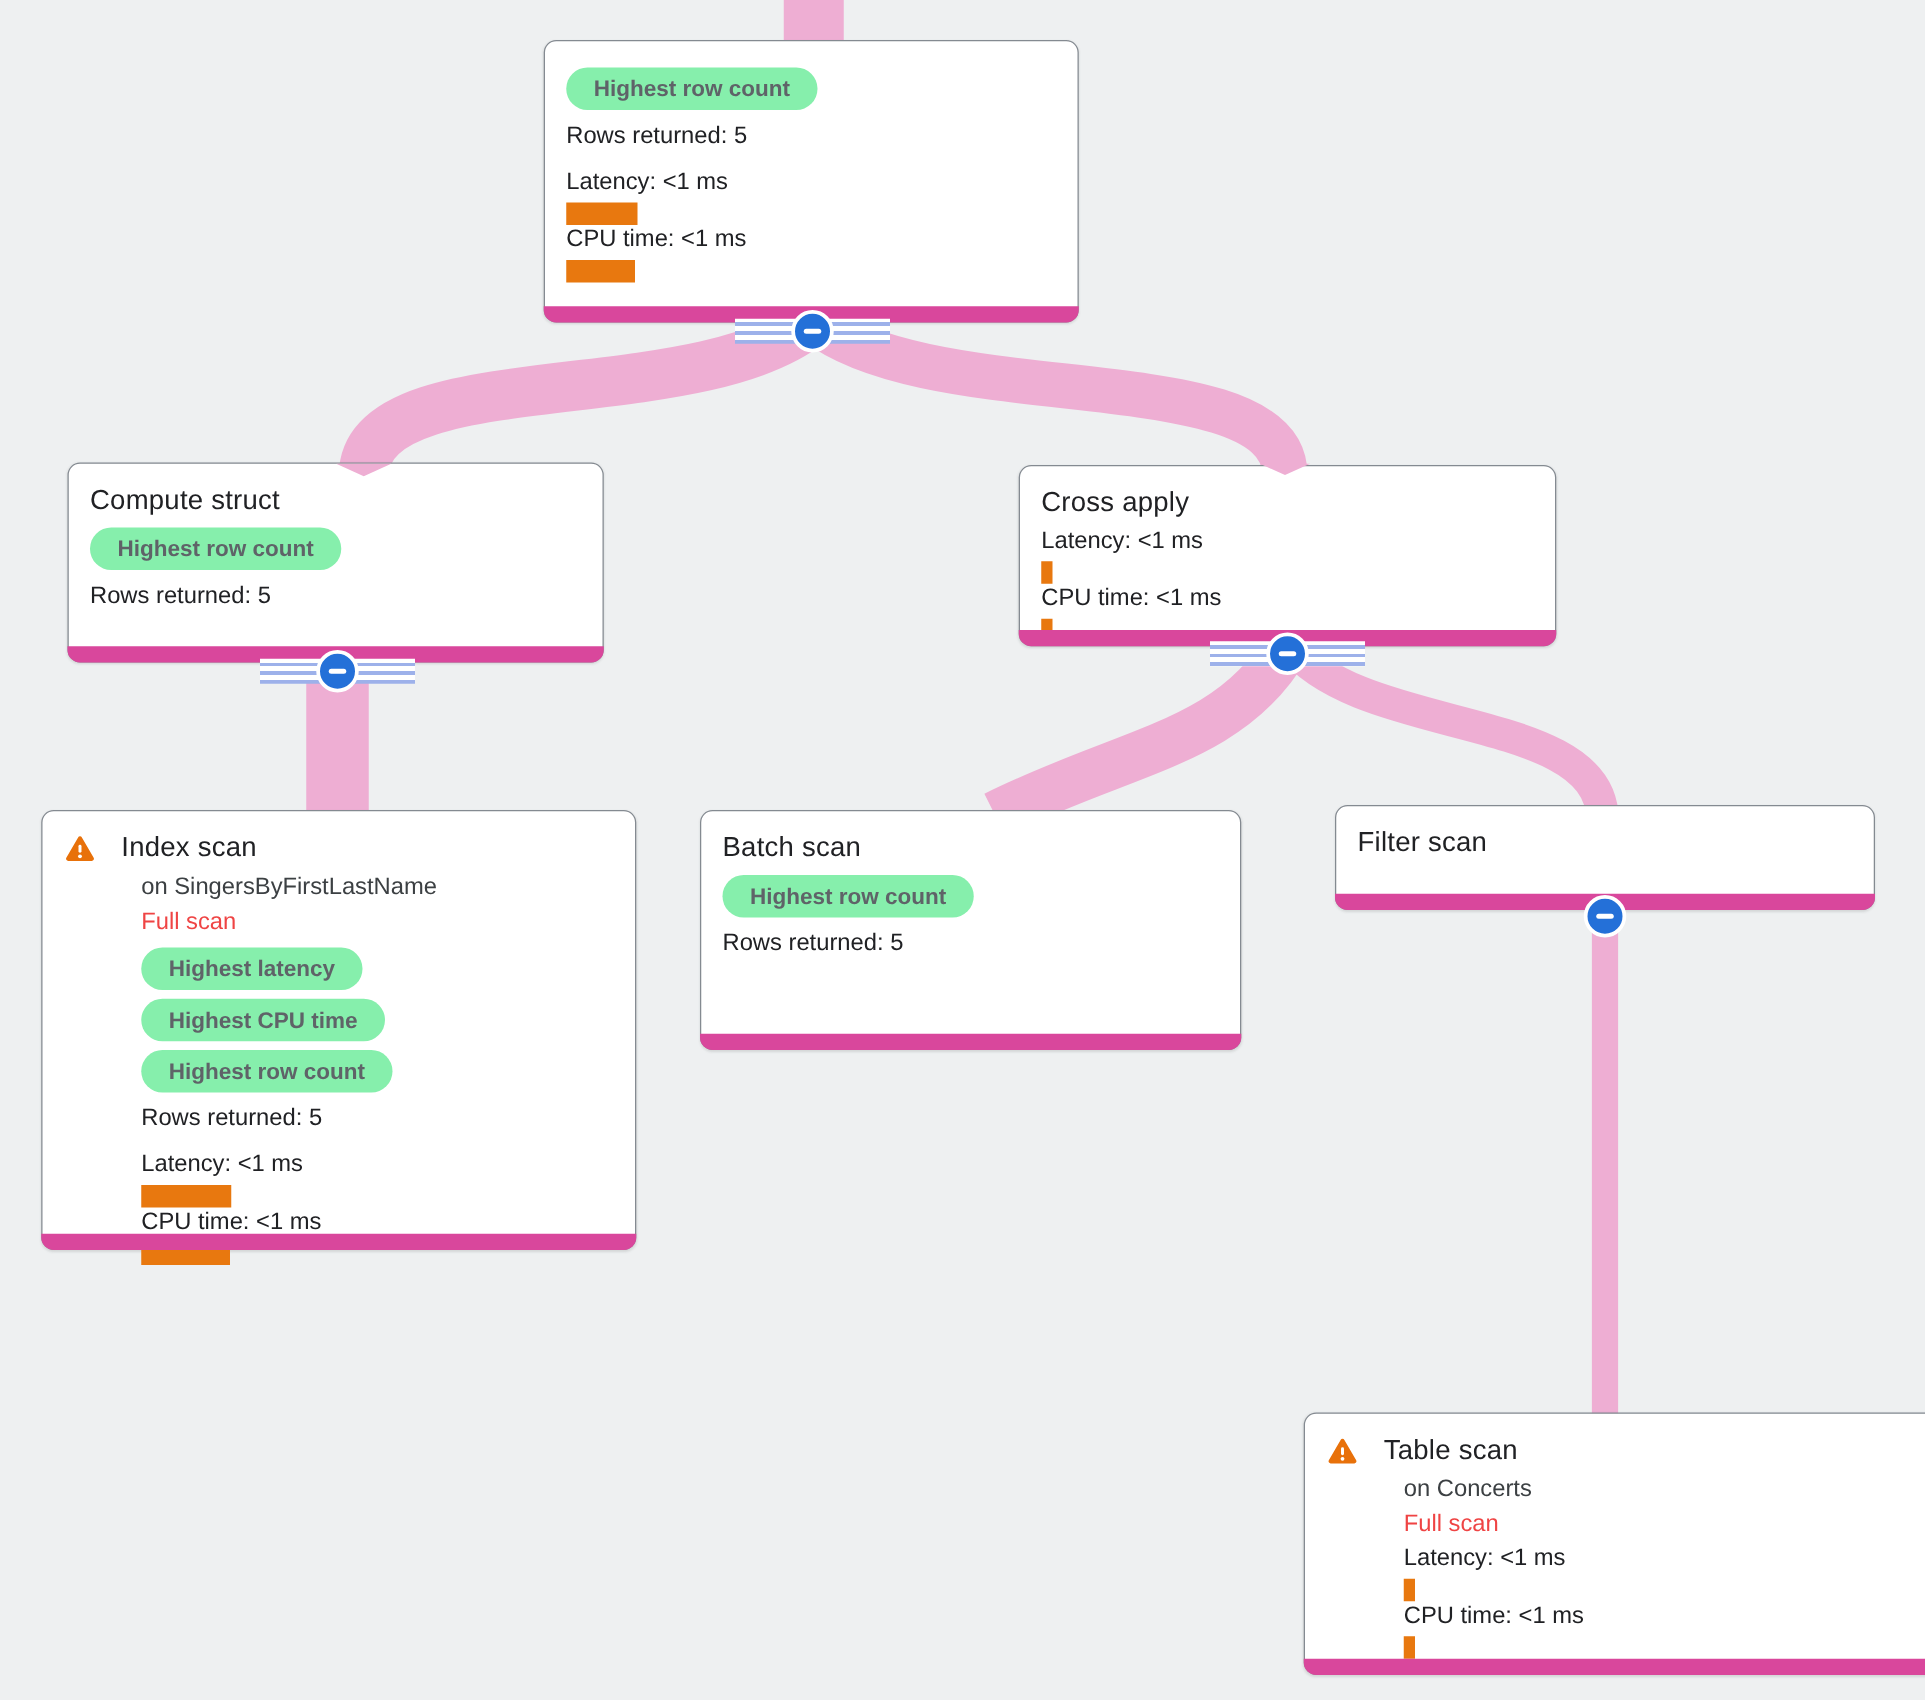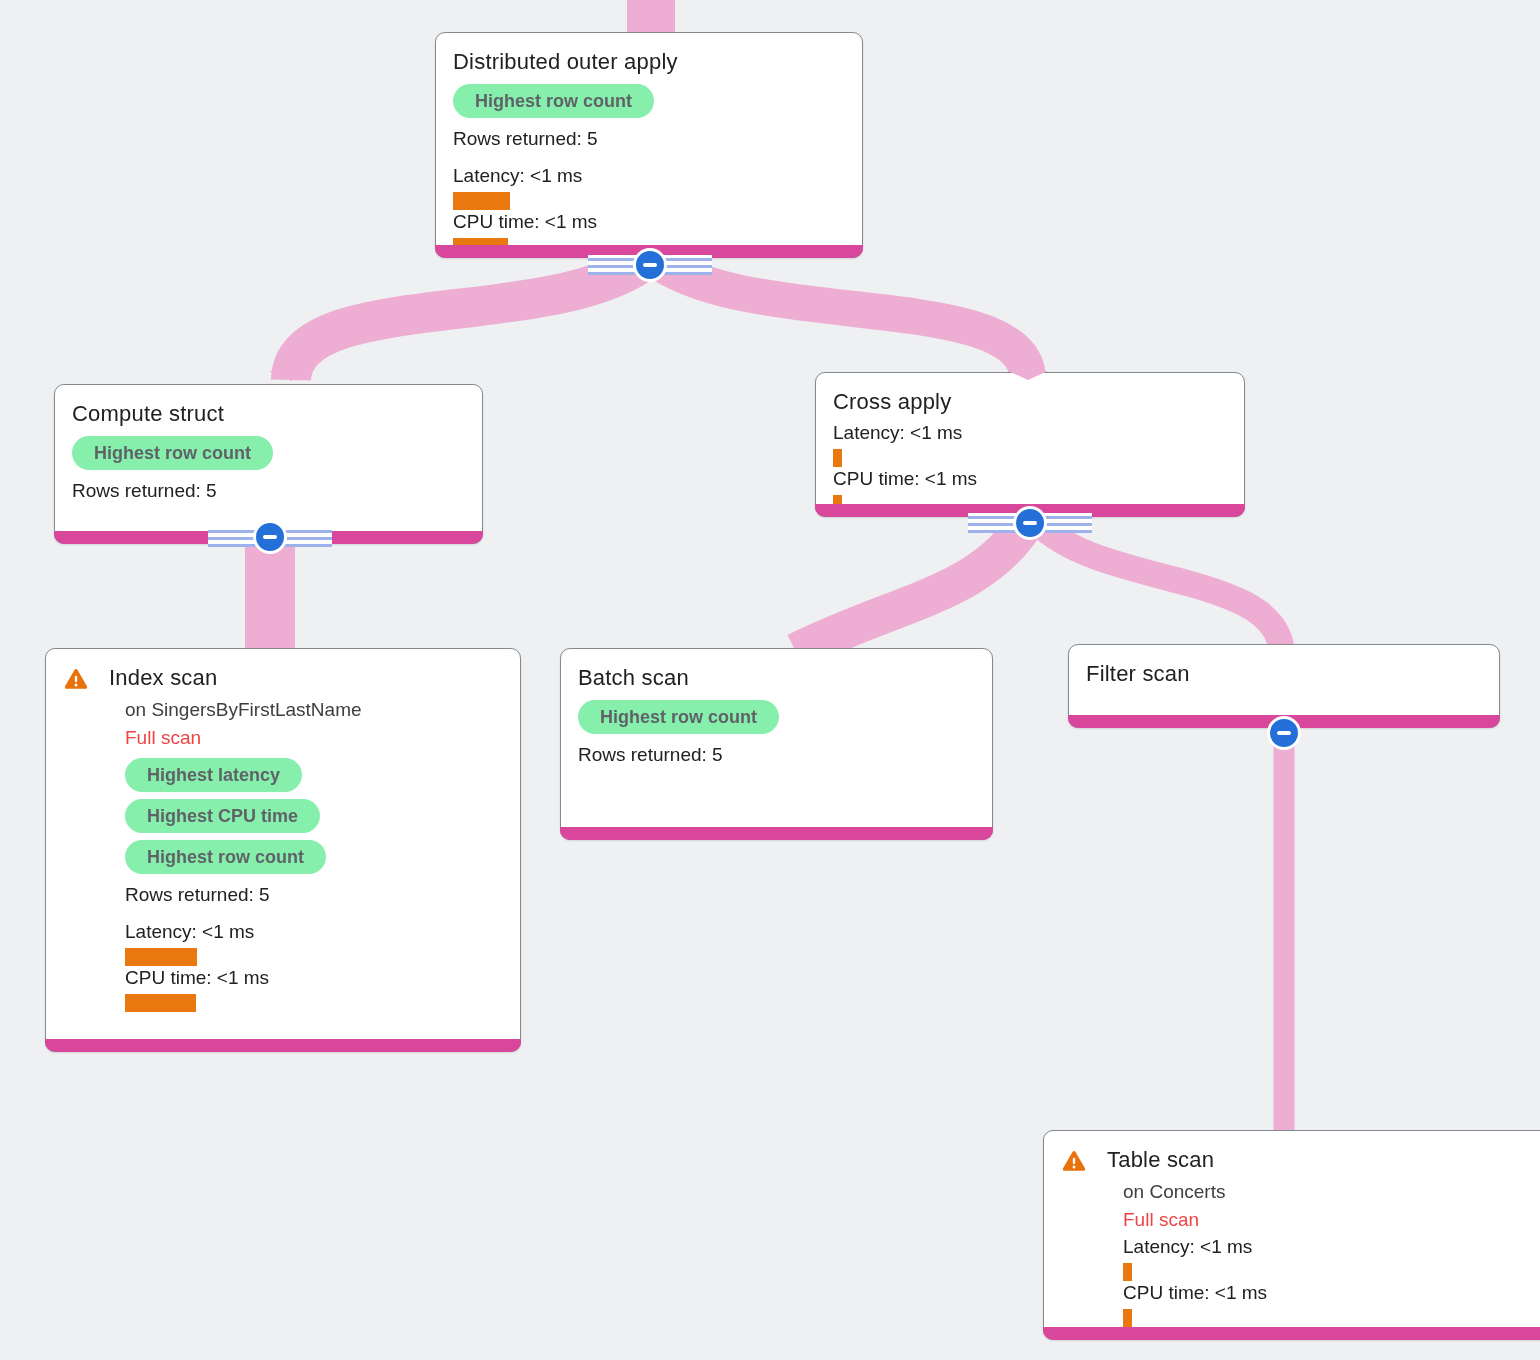--- a/index.html
+++ b/index.html
@@ -67,37 +67,36 @@
   <path class="edge" stroke-width="48" d="M651 -4 L651 40"></path>
   <path class="edge" stroke-width="40" d="M648 258 C 555 332, 293 286, 291 380"></path>
   <path class="edge" stroke-width="36" d="M653 258 C 748 332, 1028 286, 1028 380"></path>
   <path class="edge" stroke-width="50" d="M270 528 L270 660"></path>
   <path class="edge" stroke-width="38" d="M1030 516 C 985 595, 900 600, 796 652"></path>
   <path class="edge" stroke-width="26" d="M1032 516 C 1090 590, 1282 568, 1282 656"></path>
   <path class="edge" stroke-width="21" d="M1284 726 L1284 1140"></path>
 </svg>
 
 <div class="node" style="left:435px;top:32px;width:428px;height:226px;">
-  <div class="title">Distributed outer apply</div>
   <div><span class="chip">Highest row count</span></div>
   <div class="rows">Rows returned: 5</div>
   <div class="metrics">
     <div class="metric">
       <div class="metric-label">Latency: &lt;1 ms</div>
       <div class="bar" style="width: 57px;"></div>
     </div>
     <div class="metric">
       <div class="metric-label">CPU time: &lt;1 ms</div>
       <div class="bar" style="width: 55px;"></div>
     </div>
   </div>
   <div class="accent"></div>
 </div>
 
-<div class="node" style="left:54px;top:384px;width:429px;height:160px;">
+<div class="node" style="left:54px;top:370px;width:429px;height:160px;">
   <div class="title">Compute struct</div>
   <div><span class="chip">Highest row count</span></div>
   <div class="rows">Rows returned: 5</div>
   <div class="accent"></div>
 </div>
 
 <div class="node" style="left:815px;top:372px;width:430px;height:145px;">
   <div class="title">Cross apply</div>
   <div class="metrics" style="margin-top:4px;">
     <div class="metric">
@@ -105,21 +104,21 @@
       <div class="bar tiny" style="width: 9px;"></div>
     </div>
     <div class="metric">
       <div class="metric-label">CPU time: &lt;1 ms</div>
       <div class="bar tiny" style="width: 9px;"></div>
     </div>
   </div>
   <div class="accent"></div>
 </div>
 
-<div class="node" style="left:33px;top:648px;width:476px;height:404px;margin-left:12px;">
+<div class="node" style="left:33px;top:648px;width:476px;height:352px;">
   <div class="title-row">
     <svg class="warn" viewBox="0 0 24 24">
       <path d="M10.6 3.6 L1.9 18.6 a1.6 1.6 0 0 0 1.4 2.4 h17.4 a1.6 1.6 0 0 0 1.4 -2.4 L13.4 3.6 a1.6 1.6 0 0 0 -2.8 0 Z" fill="#e8710a"></path>
       <rect x="10.9" y="9" width="2.2" height="6" rx="1.1" fill="#ffffff"></rect>
       <circle cx="12" cy="17.6" r="1.4" fill="#ffffff"></circle>
     </svg>
     <div class="title">Index scan</div>
   </div>
   <div class="indent">
     <div class="subtitle">on SingersByFirstLastName</div>

